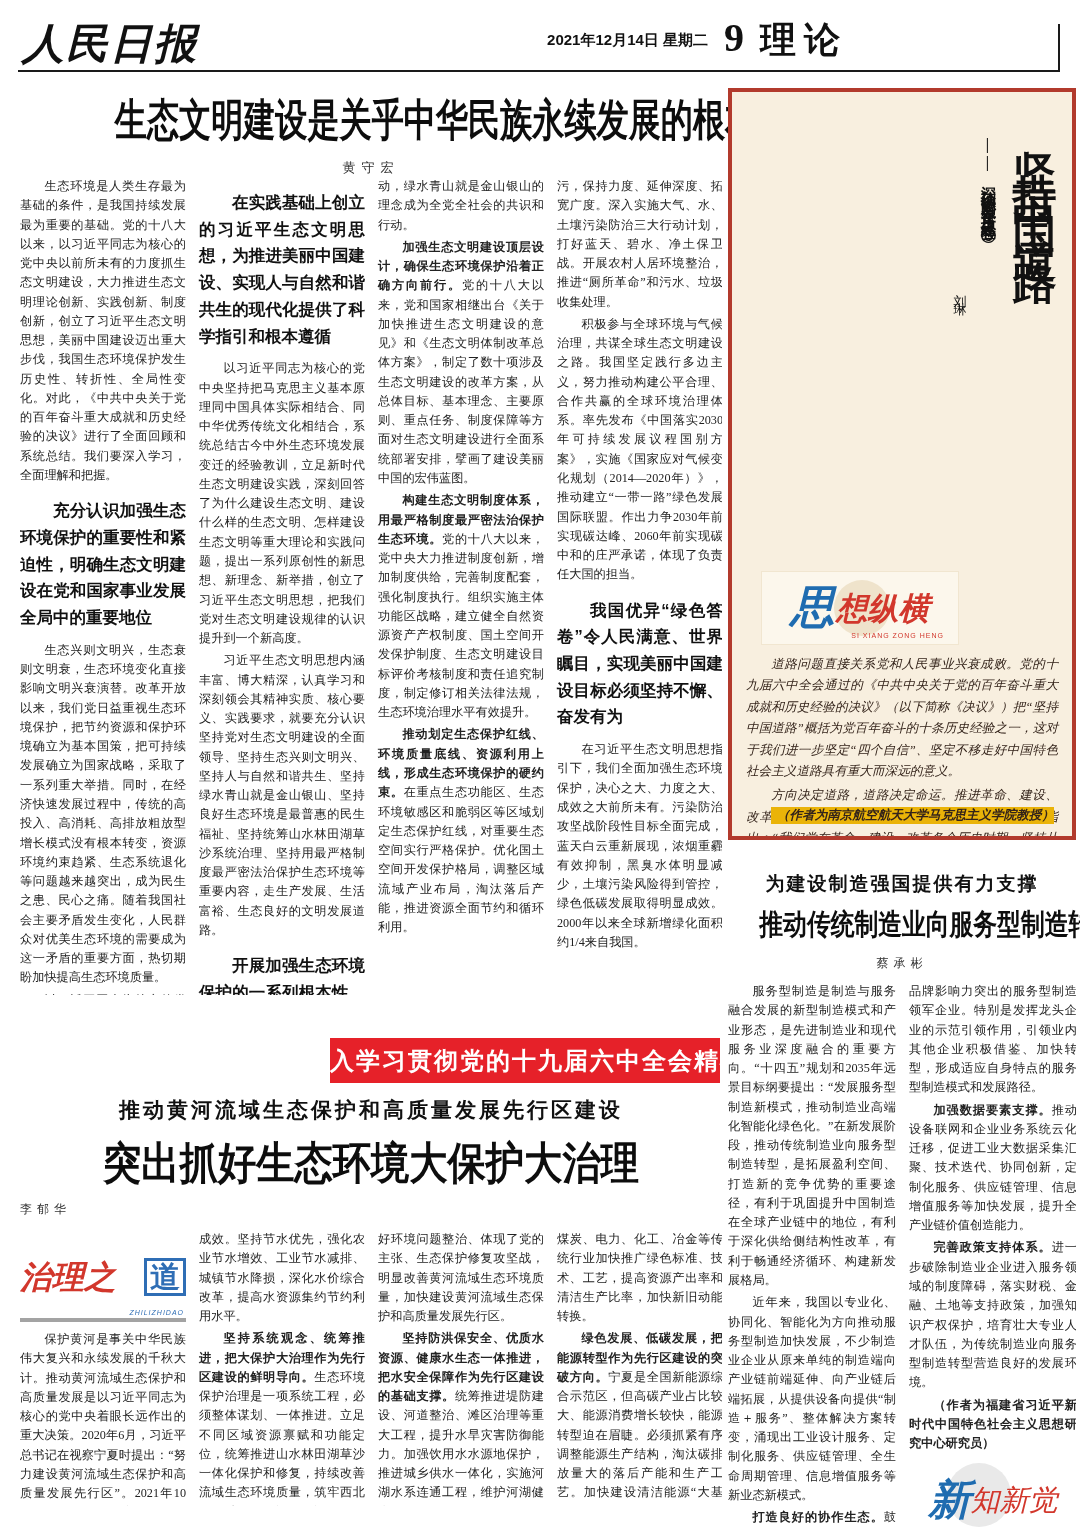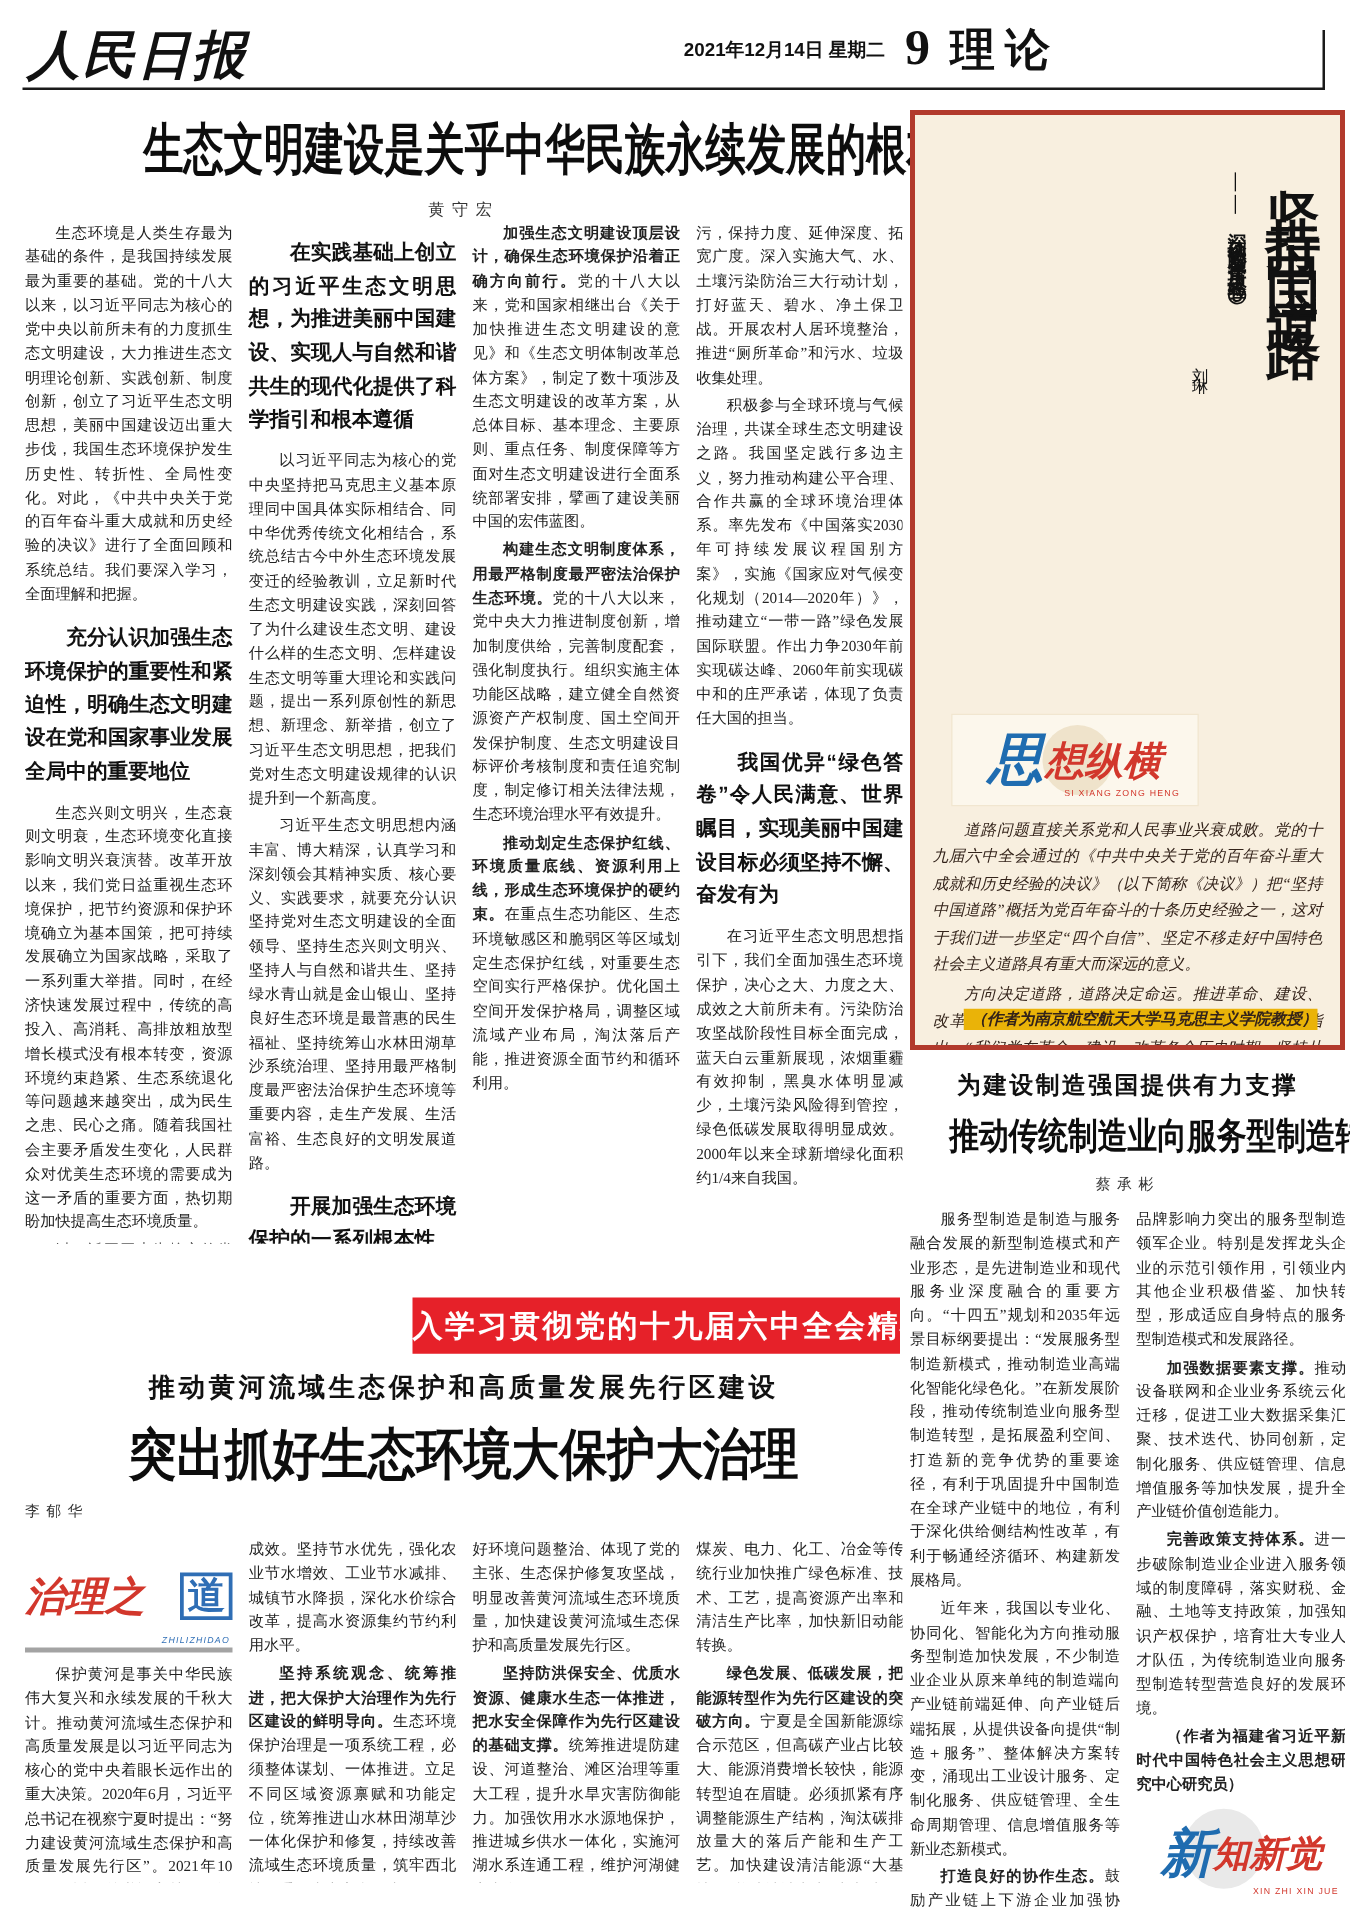--- a/index.html
+++ b/index.html
@@ -48,29 +48,29 @@
   .sx-cap{position:absolute;right:14px;bottom:5px;font-size:7px;letter-spacing:1px;color:#d2372c;font-family:"Liberation Sans","DejaVu Sans",sans-serif;}
   .sx-vert{float:right;width:122px;height:446px;margin:14px 0 10px 8px;writing-mode:vertical-rl;color:#111;}
   .sx-vt{font-weight:800;font-size:44px;letter-spacing:22px;line-height:1.1;}
   .sx-vs{font-size:15px;letter-spacing:3px;font-weight:600;margin-right:12px;padding-top:22px;}
   .sx-va{font-size:13px;letter-spacing:8px;margin-right:10px;padding-top:168px;}
   .sx-box p{font-size:12.6px;line-height:1.7;text-align:justify;text-indent:2em;margin:0 0 3px 0;color:#33231a;font-style:italic;}
   .sx-attr{position:absolute;right:18px;bottom:12px;font-size:12.6px;font-weight:700;font-style:italic;color:#33231a;background:#eab308;padding-left:6px;}
 
   
   .mfg{position:absolute;left:728px;top:850px;width:348px;}
-  .mfg-kicker{text-align:center;font-weight:700;font-size:19px;letter-spacing:2px;color:#111;margin-top:5px;}
+  .mfg-kicker{text-align:center;font-weight:700;font-size:19px;letter-spacing:2px;color:#111;margin-top:21px;}
   .mfg-headline{font-family:"Liberation Sans","DejaVu Sans",sans-serif;font-weight:800;font-size:29px;white-space:nowrap;text-align:center;transform:scaleX(.82);transform-origin:50% 50%;margin-top:8px;color:#0d0d0d;}
   .mfg-byline{text-align:center;font-size:12px;letter-spacing:5px;margin-top:10px;color:#333;}
   .mfg .cols{height:566px;margin-top:10px;}
   .mfg .col{width:168px;}
   .xz-logo{height:78px;margin:8px 0 4px 0;position:relative;display:flex;align-items:center;justify-content:center;}
   .xz-logo .circle{position:absolute;left:38px;top:2px;width:64px;height:64px;border-radius:50%;background:#e9e9e9;}
   .xz-xin{position:relative;font-size:42px;font-weight:800;font-style:italic;color:#1f6cb0;line-height:1;}
-  .xz-rest{position:relative;font-size:29px;font-weight:700;font-style:italic;color:#d2372c;line-height:1;}
+  .xz-rest{position:relative;font-size:29px;font-weight:400;font-style:italic;color:#d2372c;line-height:1;}
   .xz-cap{position:absolute;right:6px;bottom:6px;font-size:7px;letter-spacing:1px;color:#d2372c;font-family:"Liberation Sans","DejaVu Sans",sans-serif;}
 
   
   .hh{position:absolute;left:20px;top:1092px;width:702px;}
   .hh-kicker{font-family:"Liberation Sans","DejaVu Sans",sans-serif;text-align:center;font-weight:700;font-size:21px;letter-spacing:3px;color:#111;margin-top:4px;}
   .hh-headline{font-weight:900;font-size:44px;white-space:nowrap;text-align:center;transform:scaleX(.87);transform-origin:50% 50%;margin-top:10px;color:#0d0d0d;}
   .hh-byline{font-size:12px;letter-spacing:5px;margin-top:8px;color:#333;}
   .hh .cols{height:276px;margin-top:12px;}
   .zl-logo{height:92px;margin-bottom:8px;border-bottom:4px solid #a3a3a3;position:relative;display:flex;align-items:center;justify-content:space-between;padding-top:6px;box-sizing:border-box;}
   .zl-zhi{font-size:32px;font-weight:800;font-style:italic;color:#d2372c;line-height:1;}
@@ -102,20 +102,21 @@
       <p class="bodyp">以习近平同志为核心的党中央站在中华民族永续发展的战略高度，把生态文明建设纳入中国特色社会主义事业总体布局：在新时代坚持和发展中国特色社会主义基本方略中，坚持人与自然和谐共生是一项基本方略；在新发展理念中，绿色是一大理念；在“五位一体”总体布局中，生态文明建设是其中一位；在三大攻坚战中，污染防治是一大攻坚战。2018年3月通过的宪法修正案将生态文明写入国家根本法，体现了党的主张、国家意志、人民意愿的高度统一。</p>
     </div>
     <div class="col">
       <div class="subhead">在实践基础上创立的习近平生态文明思想，为推进美丽中国建设、实现人与自然和谐共生的现代化提供了科学指引和根本遵循</div>
       <p class="bodyp">以习近平同志为核心的党中央坚持把马克思主义基本原理同中国具体实际相结合、同中华优秀传统文化相结合，系统总结古今中外生态环境发展变迁的经验教训，立足新时代生态文明建设实践，深刻回答了为什么建设生态文明、建设什么样的生态文明、怎样建设生态文明等重大理论和实践问题，提出一系列原创性的新思想、新理念、新举措，创立了习近平生态文明思想，把我们党对生态文明建设规律的认识提升到一个新高度。</p>
       <p class="bodyp">习近平生态文明思想内涵丰富、博大精深，认真学习和深刻领会其精神实质、核心要义、实践要求，就要充分认识坚持党对生态文明建设的全面领导、坚持生态兴则文明兴、坚持人与自然和谐共生、坚持绿水青山就是金山银山、坚持良好生态环境是最普惠的民生福祉、坚持统筹山水林田湖草沙系统治理、坚持用最严格制度最严密法治保护生态环境等重要内容，走生产发展、生活富裕、生态良好的文明发展道路。</p>
       <div class="subhead">开展加强生态环境保护的一系列根本性、开创性、长远性工作，具有重大现实意义和深远历史影响</div>
 
     </div>
     <div class="col">
+      <p class="bodyp" style="text-indent:0;">动，绿水青山就是金山银山的理念成为全党全社会的共识和行动。</p>
       <p class="bodyp"><span class="lead">加强生态文明建设顶层设计，确保生态环境保护沿着正确方向前行。</span><span>党的十八大以来，党和国家相继出台《关于加快推进生态文明建设的意见》和《生态文明体制改革总体方案》，制定了数十项涉及生态文明建设的改革方案，从总体目标、基本理念、主要原则、重点任务、制度保障等方面对生态文明建设进行全面系统部署安排，擘画了建设美丽中国的宏伟蓝图。</span></p>
       <p class="bodyp"><span class="lead">构建生态文明制度体系，用最严格制度最严密法治保护生态环境。</span><span>党的十八大以来，党中央大力推进制度创新，增加制度供给，完善制度配套，强化制度执行。组织实施主体功能区战略，建立健全自然资源资产产权制度、国土空间开发保护制度、生态文明建设目标评价考核制度和责任追究制度，制定修订相关法律法规，生态环境治理水平有效提升。</span></p>
       <p class="bodyp"><span class="lead">推动划定生态保护红线、环境质量底线、资源利用上线，形成生态环境保护的硬约束。</span><span>在重点生态功能区、生态环境敏感区和脆弱区等区域划定生态保护红线，对重要生态空间实行严格保护。优化国土空间开发保护格局，调整区域流域产业布局，淘汰落后产能，推进资源全面节约和循环利用。</span></p>
     </div>
     <div class="col">
       <p class="bodyp" style="text-indent:0;">污，保持力度、延伸深度、拓宽广度。深入实施大气、水、土壤污染防治三大行动计划，打好蓝天、碧水、净土保卫战。开展农村人居环境整治，推进“厕所革命”和污水、垃圾收集处理。</p>
       <p class="bodyp">积极参与全球环境与气候治理，共谋全球生态文明建设之路。我国坚定践行多边主义，努力推动构建公平合理、合作共赢的全球环境治理体系。率先发布《中国落实2030年可持续发展议程国别方案》，实施《国家应对气候变化规划（2014—2020年）》，推动建立“一带一路”绿色发展国际联盟。作出力争2030年前实现碳达峰、2060年前实现碳中和的庄严承诺，体现了负责任大国的担当。</p>
       <div class="subhead">我国优异“绿色答卷”令人民满意、世界瞩目，实现美丽中国建设目标必须坚持不懈、奋发有为</div>
       <p class="bodyp">在习近平生态文明思想指引下，我们全面加强生态环境保护，决心之大、力度之大、成效之大前所未有。污染防治攻坚战阶段性目标全面完成，蓝天白云重新展现，浓烟重霾有效抑制，黑臭水体明显减少，土壤污染风险得到管控，绿色低碳发展取得明显成效。2000年以来全球新增绿化面积约1/4来自我国。</p>
     </div>

